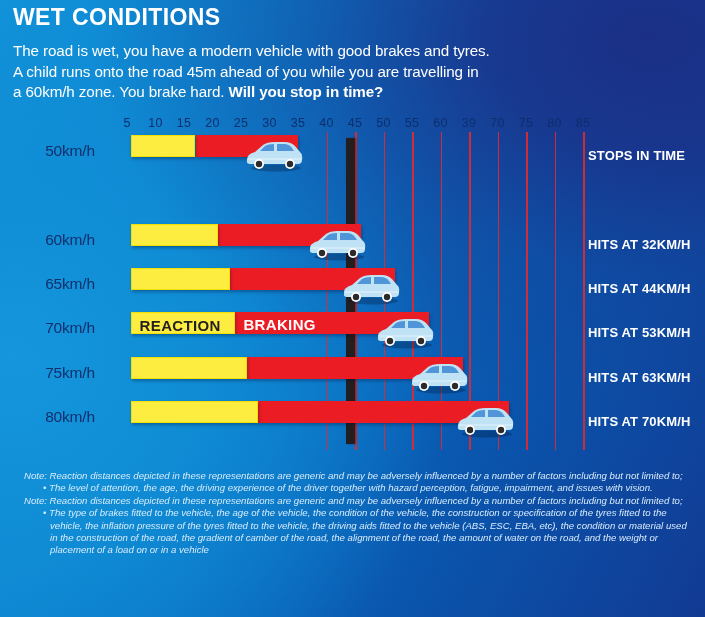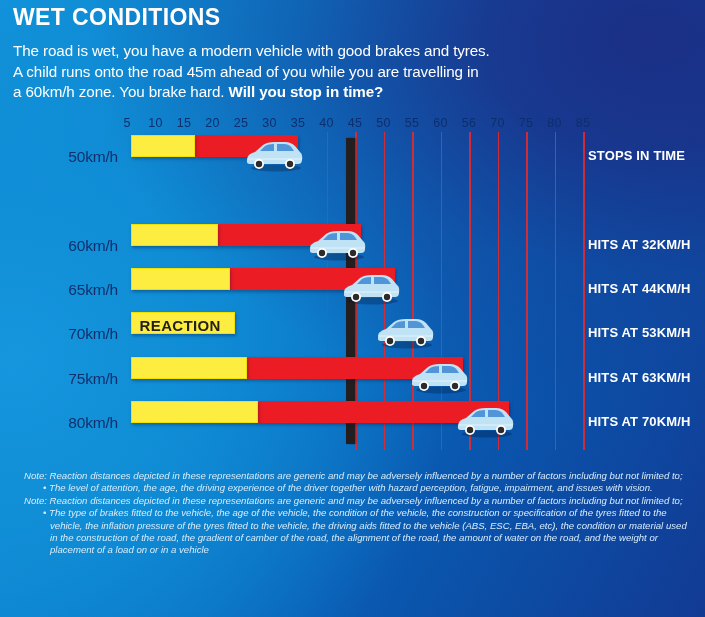--- a/index.html
+++ b/index.html
@@ -38,21 +38,21 @@
   
   .chart{position:absolute;left:0;top:132px;width:705px;height:330px;}
   .gridline{position:absolute;top:0;width:1.6px;height:318px;background:#e02a2f;opacity:.92;}
   .hazard{
     position:absolute;width:9px;background:#231f20;top:6px;height:306px;
     box-shadow:1px 0 2px rgba(0,0,0,.35);
   }
 
   .row{position:absolute;left:0;width:705px;height:42px;}
   .spd{
-    position:absolute;left:22px;top:13px;width:96px;text-align:right;
+    position:absolute;left:22px;top:7px;width:96px;text-align:center;
     font-size:15.5px;color:#10306c;letter-spacing:-0.2px;
   }
   .reaction{
     position:absolute;top:0;height:22px;background:#fced40;
     border:1px solid #f2e000;box-sizing:border-box;
     box-shadow:1px 2px 3px rgba(0,20,60,.35);
   }
   .braking{
     position:absolute;top:0;height:22px;background:#ec1c24;
     box-shadow:1px 2px 3px rgba(0,20,60,.35);
@@ -101,21 +101,21 @@
       <div class="tick" style="left: 184.1px;">15</div>
       <div class="tick" style="left: 212.6px;">20</div>
       <div class="tick" style="left: 241.1px;">25</div>
       <div class="tick" style="left: 269.6px;">30</div>
       <div class="tick" style="left: 298.1px;">35</div>
       <div class="tick" style="left: 326.6px;">40</div>
       <div class="tick" style="left: 355.1px;">45</div>
       <div class="tick" style="left: 383.6px;">50</div>
       <div class="tick" style="left: 412.1px;">55</div>
       <div class="tick" style="left: 440.6px;">60</div>
-      <div class="tick" style="left: 469.1px;">56</div>
+      <div class="tick" style="left: 469.1px;">39</div>
       <div class="tick" style="left: 497.6px;">70</div>
       <div class="tick" style="left: 526.1px;">75</div>
       <div class="tick" style="left: 554.6px;">80</div>
       <div class="tick" style="left: 583.1px;">85</div>
     </div>
 
   <div class="chart" id="chart">
       <div class="gridline" style="left: 326.6px;"></div>
       <div class="gridline" style="left: 355.1px;"></div>
       <div class="gridline" style="left: 383.6px;"></div>
@@ -179,20 +179,23 @@
             <circle cx="16" cy="26" r="5" fill="#ffffff"></circle>
             <circle cx="16" cy="26" r="3.2" fill="#2b2b2b"></circle>
             <circle cx="47" cy="26" r="5" fill="#ffffff"></circle>
             <circle cx="47" cy="26" r="3.2" fill="#2b2b2b"></circle>
           </svg>
         </div>
         <div class="result">HITS AT 44KM/H</div>
       </div>
       <div class="row" style="top: 180.2px;">
         <div class="spd">70km/h</div>
+        <div class="braking" style="left: 235.4px; width: 193.8px;">
+          <span class="seglabel onred" style="left: 8px;">BRAKING</span>
+        </div>
         <div class="reaction" style="left: 130.6px; width: 104.8px;">
           <span class="seglabel onyellow" style="left: 8px;">REACTION</span>
         </div>
         <div class="car" style="left: 374.2px;">
           <svg viewBox="0 0 62 34">
             <ellipse cx="33" cy="30" rx="25" ry="3.4" fill="rgba(0,20,50,0.30)"></ellipse>
             <path d="M4 24 Q3 16 12 14 L20 7 Q24 4 32 4 L42 4 Q48 4 52 8 L57 14 Q60 16 59 22 Q59 26 55 26 L8 26 Q4 26 4 24 Z" fill="#bfe3f5"></path>
             <path d="M22 8 Q25 6 31 6 L31 13 L17 13 Z" fill="#2f7fd0" opacity="0.78"></path>
             <path d="M34 6 L41 6 Q46 6 49 10 L51 13 L34 13 Z" fill="#2f7fd0" opacity="0.78"></path>
             <path d="M4 20 L59 20 L59 22 L4 22 Z" fill="#ffffff" opacity="0.30"></path>

